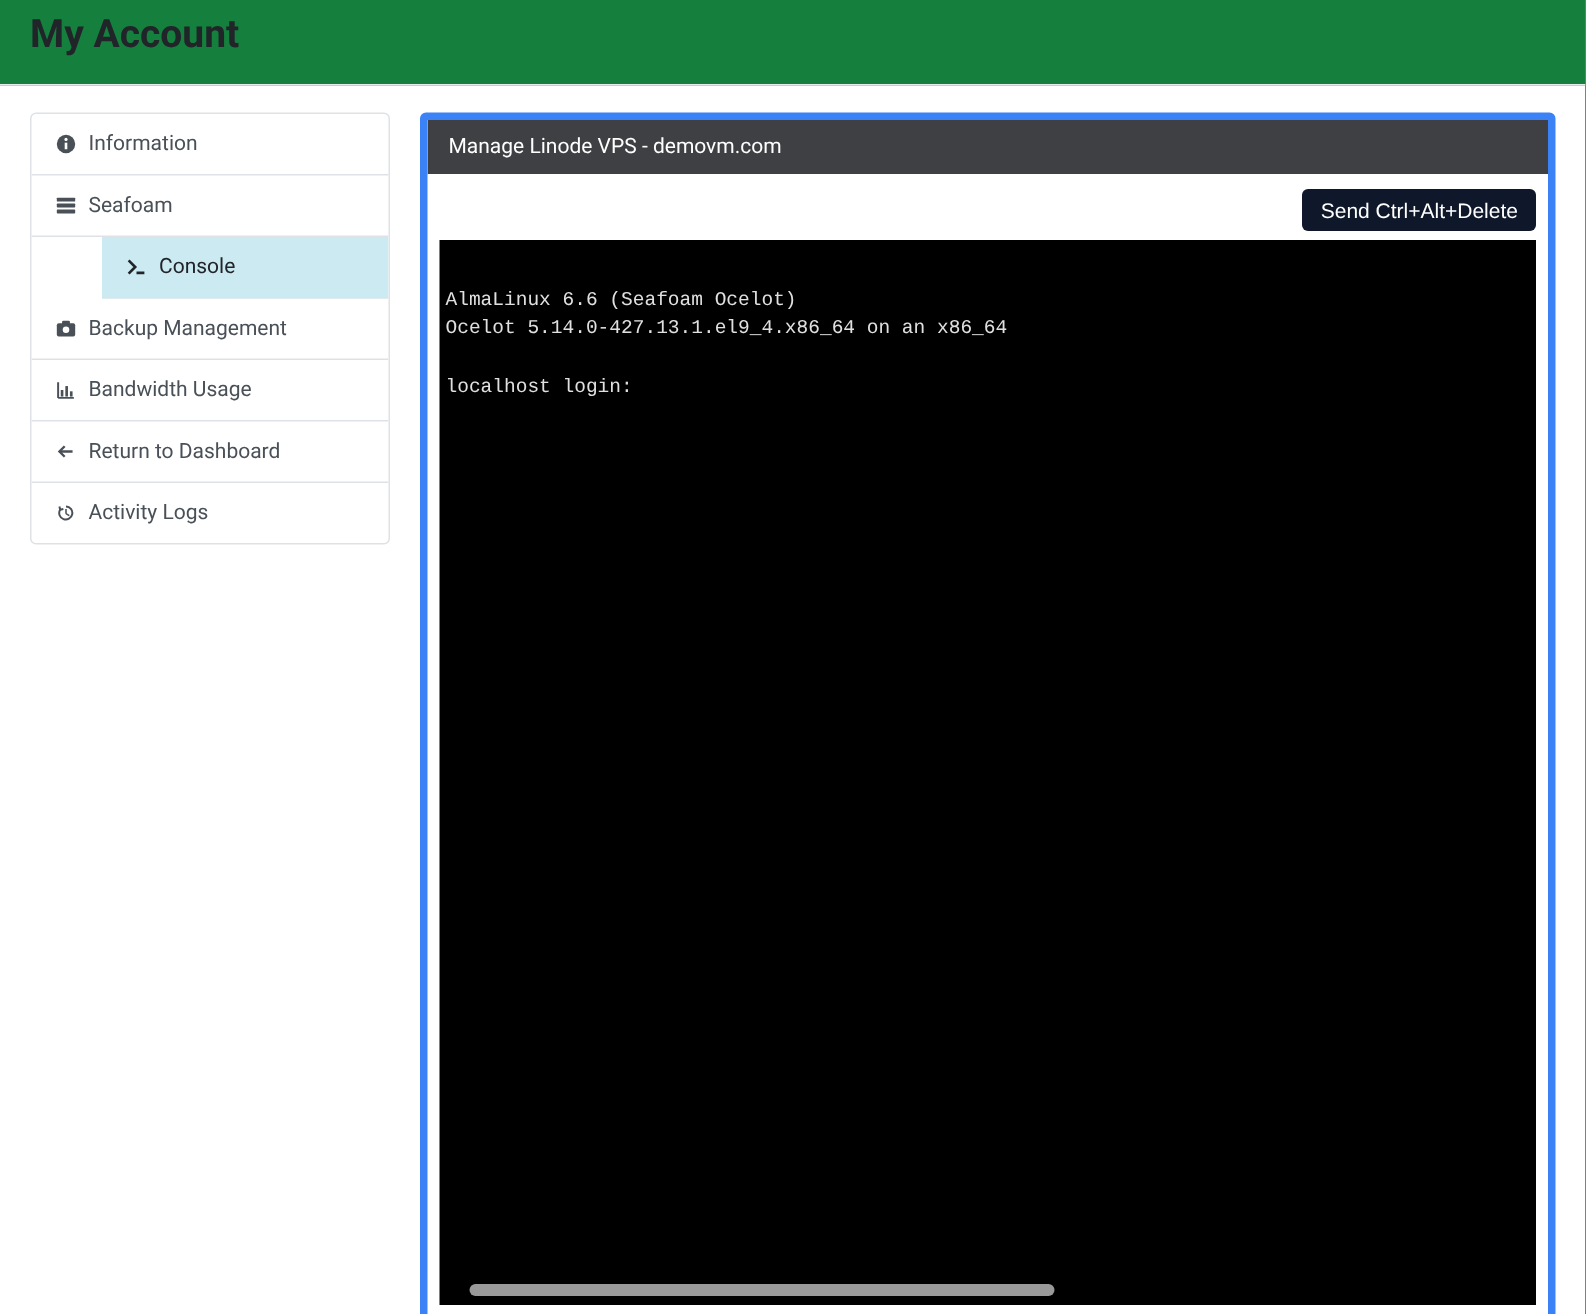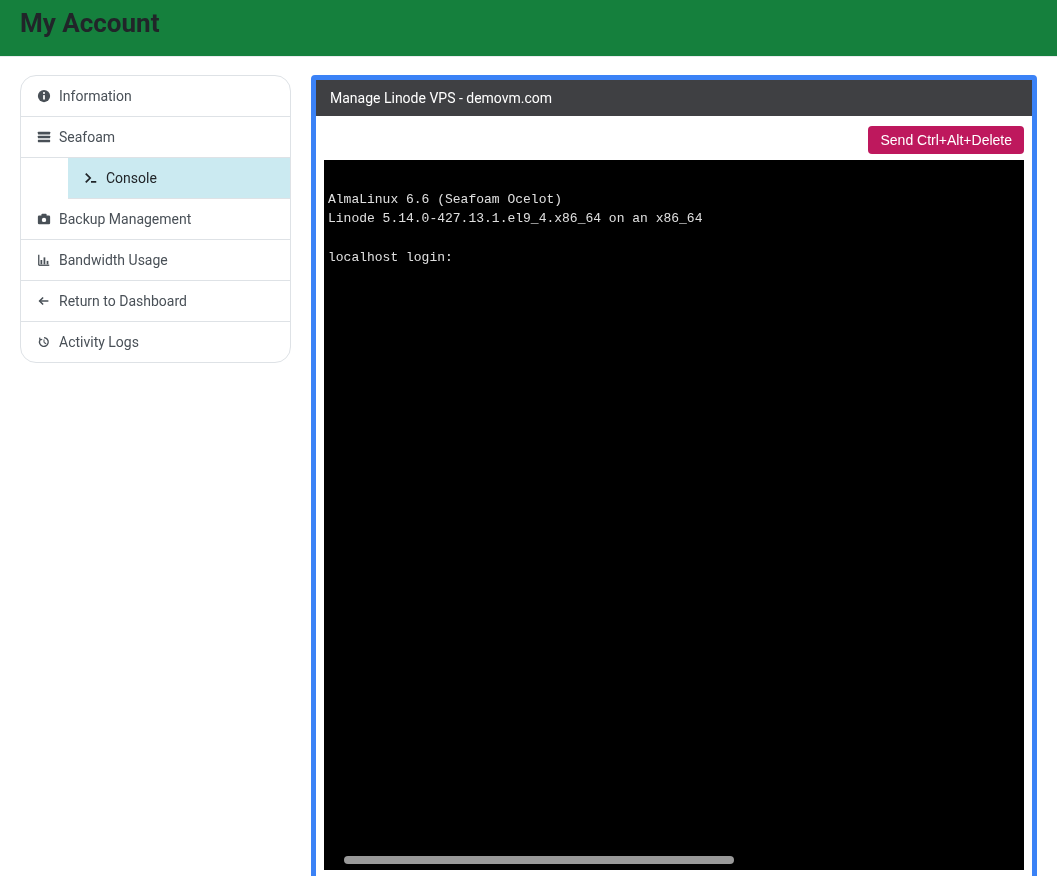--- a/index.html
+++ b/index.html
@@ -23,23 +23,23 @@
       font-weight: 700;
       color: #212529;
     }
     .main-container {
       display: flex;
       padding: 18px 20px;
       gap: 20px;
       align-items: flex-start;
     }
     .sidebar {
-      width: 271px;
+      width: 240px;
       border: 1px solid #dee2e6;
-      border-radius: 16px;
+      border-radius: 4px;
       background: #fff;
       overflow: hidden;
     }
     .sidebar-item {
       display: flex;
       align-items: center;
       padding: 12px 16px;
       font-size: 14px;
       color: #495057;
       border-bottom: 1px solid #dee2e6;
@@ -82,21 +82,21 @@
     }
     .panel-body {
       padding: 8px;
     }
     .toolbar {
       display: flex;
       justify-content: flex-end;
       padding: 2px 0 6px 0;
     }
     .btn-danger {
-      background: #be185d;
+      background: #0f172a;
       color: #fff;
       border: none;
       border-radius: 4px;
       padding: 6px 12px;
       font-size: 14px;
       cursor: pointer;
     }
     .console-wrapper {
       background: #000;
       color: #e0e0e0;
@@ -213,21 +213,21 @@
   </div>
 
   <div class="content-panel">
     <div class="panel-header">Manage Linode VPS - demovm.com</div>
     <div class="panel-body">
       <div class="toolbar">
         <button class="btn-danger">Send Ctrl+Alt+Delete</button>
       </div>
       <div class="console-wrapper">
 <span class="console-line">AlmaLinux 6.6 (Seafoam Ocelot)</span>
-<span class="console-line">Linode 5.14.0-427.13.1.el9_4.x86_64 on an x86_64</span>
+<span class="console-line">Ocelot 5.14.0-427.13.1.el9_4.x86_64 on an x86_64</span>
 <span class="console-line"></span>
 <span class="console-line">localhost login:</span>
         <div class="console-scrollbar"></div>
       </div>
     </div>
   </div>
 
 </div>
 
 </body></html>

